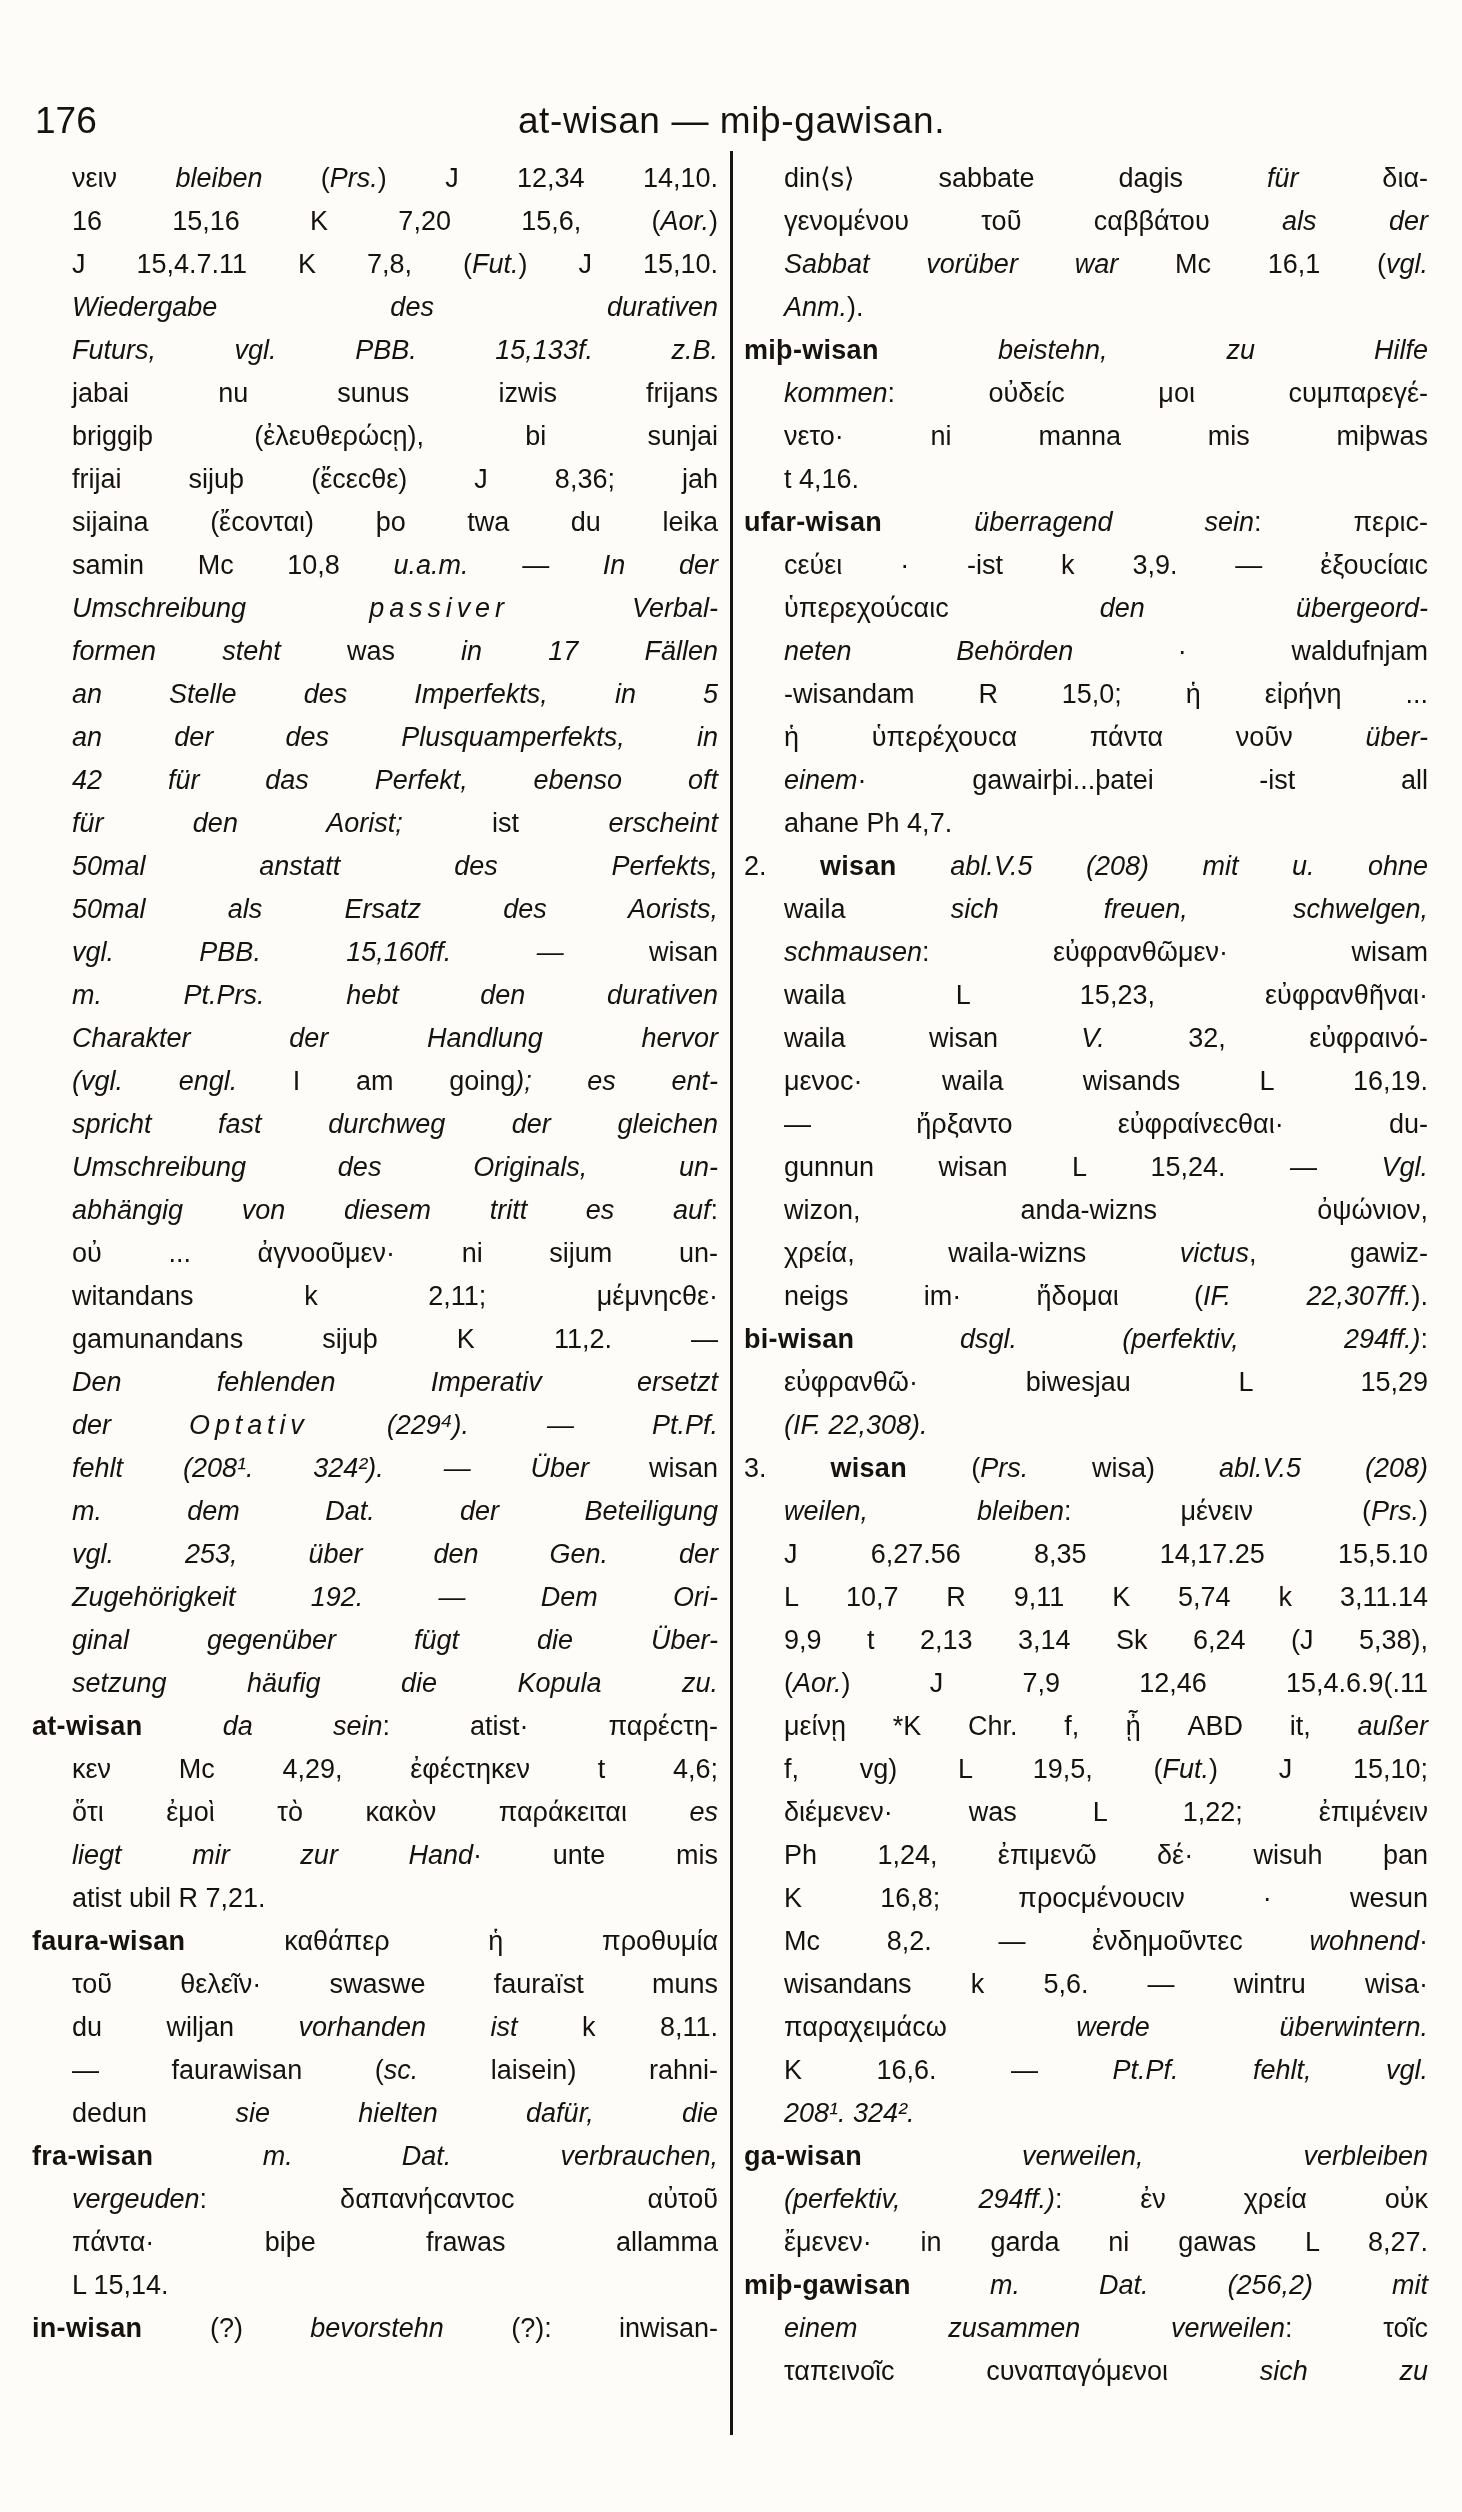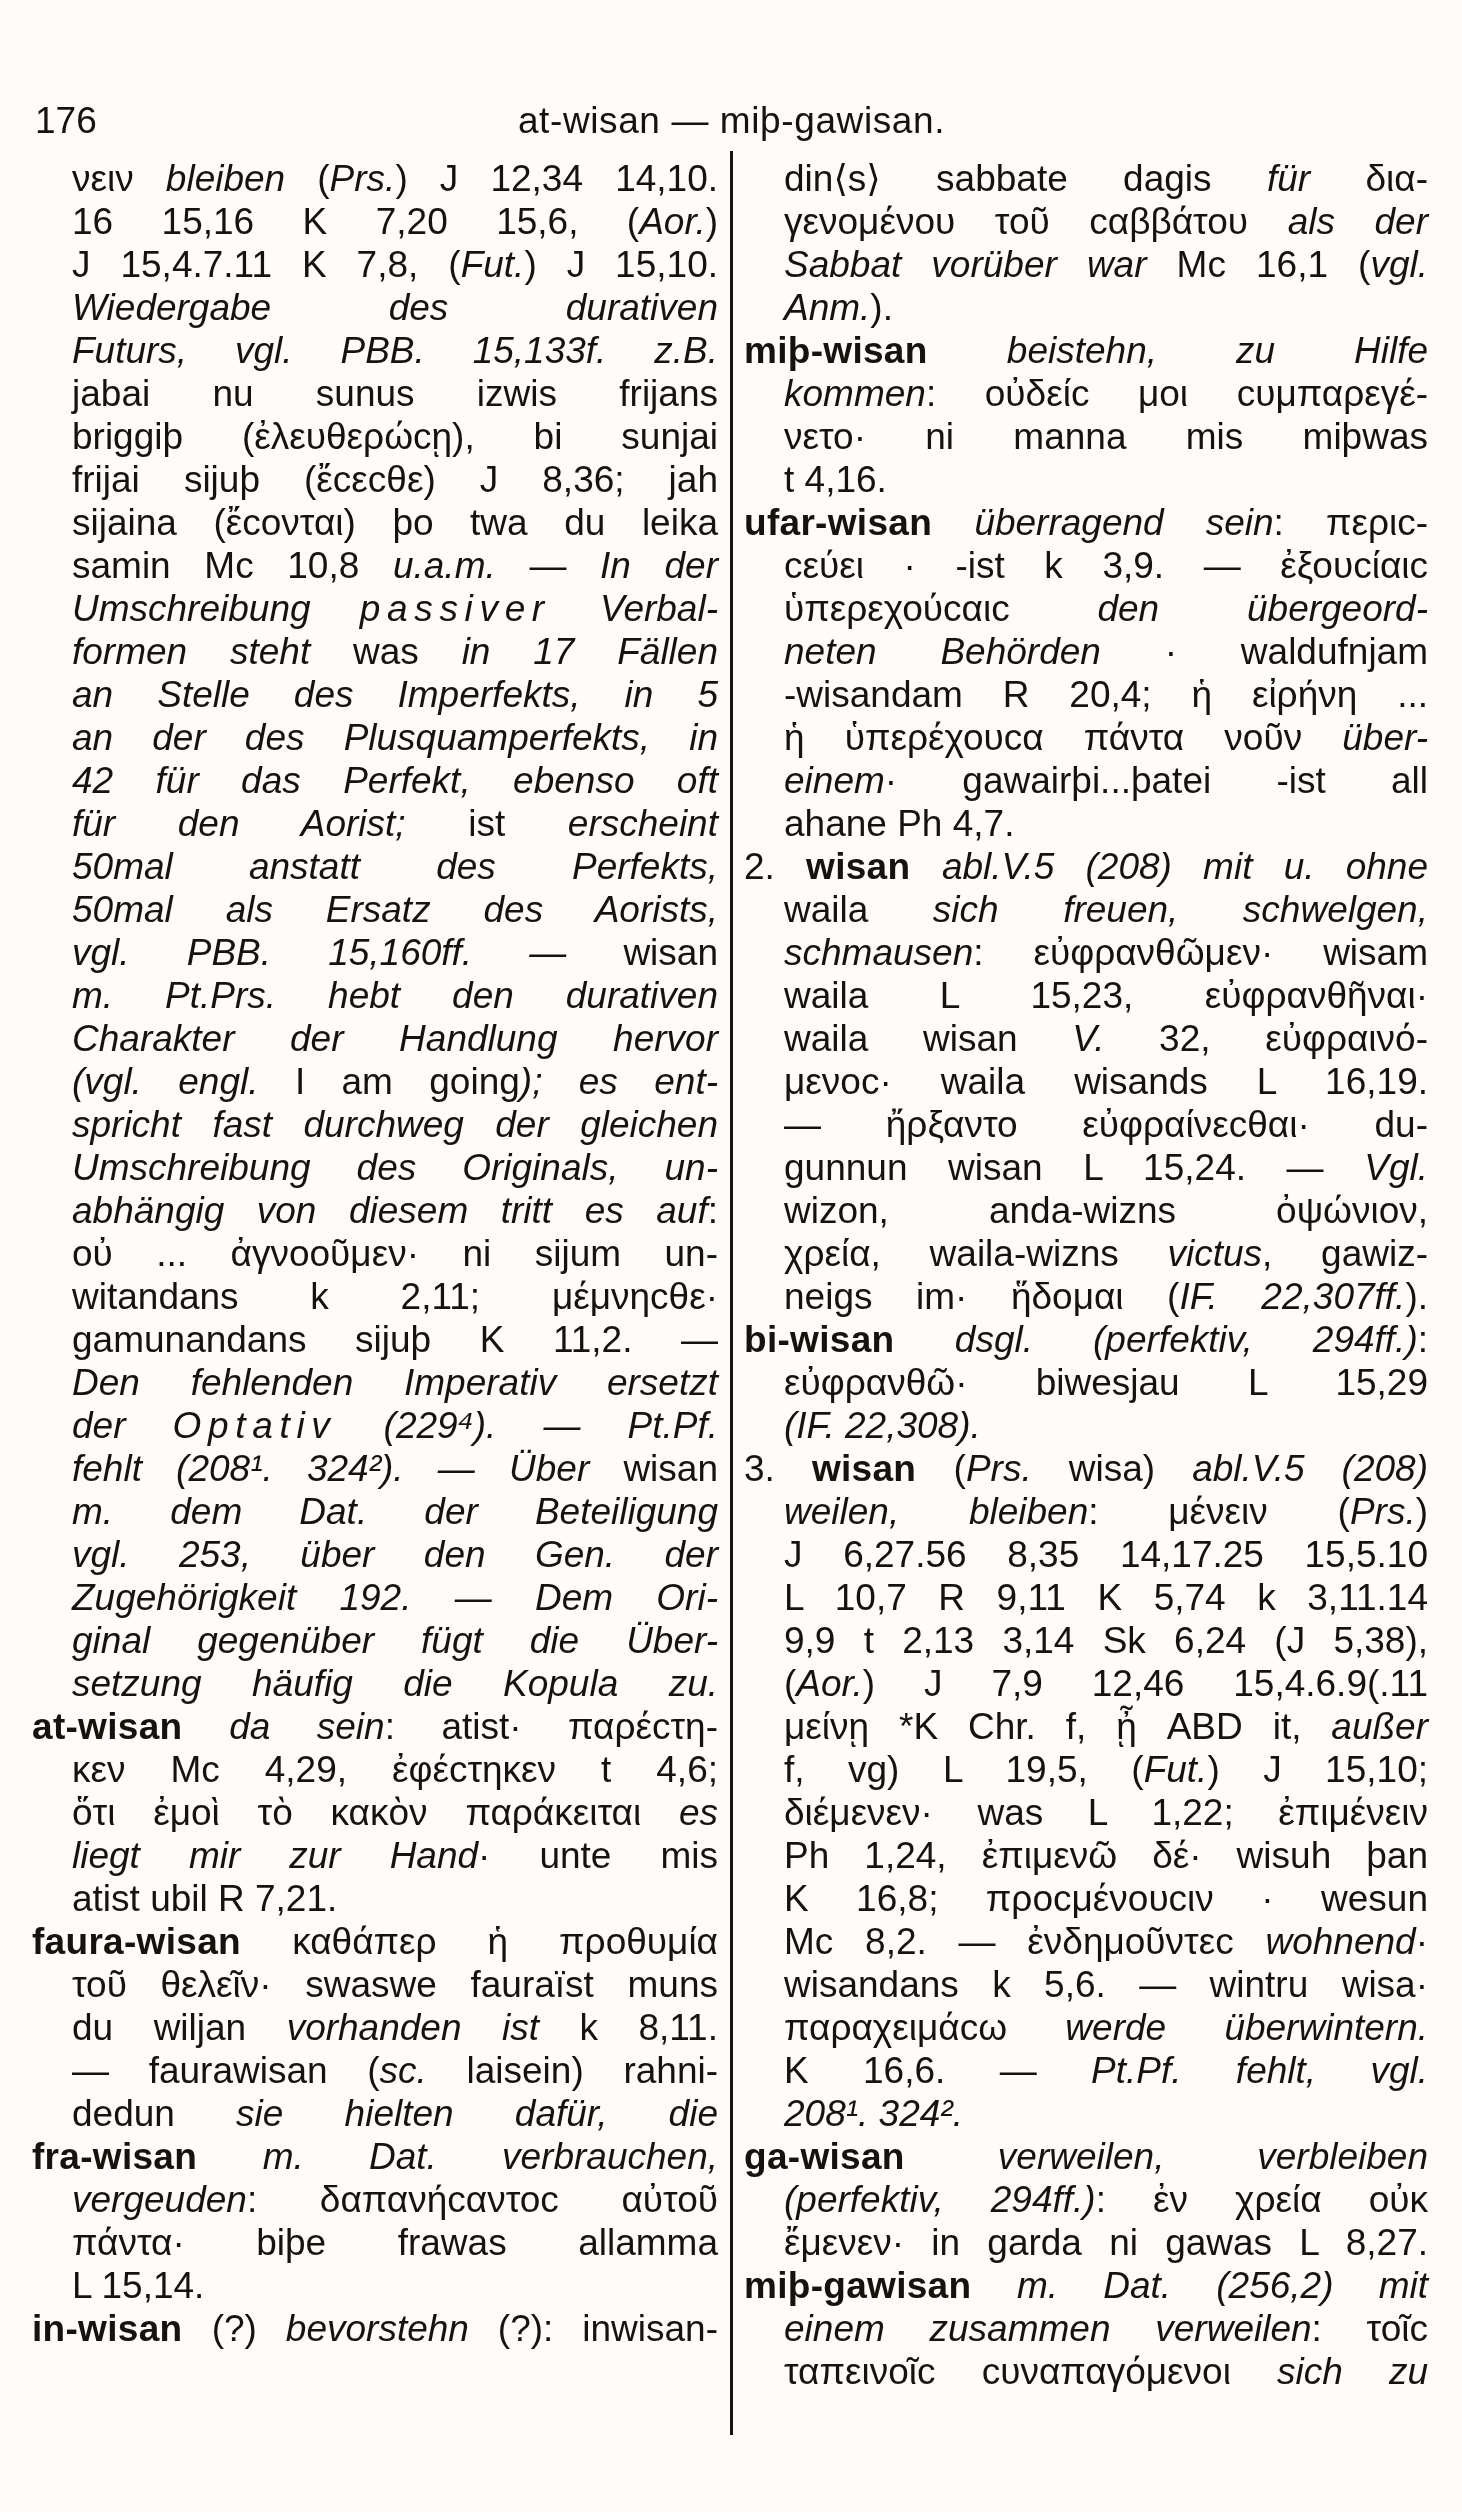--- a/index.html
+++ b/index.html
@@ -16,21 +16,21 @@
     font-size:37px;line-height:1;
   }
   .runhead{
     position:absolute;left:0;right:0;top:102px;
     text-align:center;
     font-size:37px;line-height:1;
     letter-spacing:0.6px;
   }
   .col{
     position:absolute;top:157px;
-    font-size:37px;line-height:43px;
+    font-size:27px;line-height:43px;
   }
   .col-left{left:32px;width:686px;}
   .col-right{left:744px;width:684px;}
   .divider{
     position:absolute;
     left:730px;top:151px;
     width:2.5px;height:2284px;
     background:#17130e;
   }
   .line{
@@ -111,21 +111,21 @@
       <div class="line cont"><span class="it">Sabbat vorüber war </span><span>Mc 16,1 (</span><span class="it">vgl.</span></div>
       <div class="line cont short"><span class="it">Anm.</span><span>).</span></div>
       <div class="line head"><span class="bw">miþ-wisan </span><span class="it">beistehn, zu Hilfe</span></div>
       <div class="line cont"><span class="it">kommen</span><span>: οὐδείϲ μοι ϲυμπαρεγέ-</span></div>
       <div class="line cont"><span>νετο· ni manna mis miþwas</span></div>
       <div class="line cont short"><span>t 4,16.</span></div>
       <div class="line head"><span class="bw">ufar-wisan </span><span class="it">überragend sein</span><span>: περιϲ-</span></div>
       <div class="line cont"><span>ϲεύει · -ist k 3,9. — ἐξουϲίαιϲ</span></div>
       <div class="line cont"><span>ὑπερεχούϲαιϲ </span><span class="it">den übergeord-</span></div>
       <div class="line cont"><span class="it">neten Behörden</span><span> · waldufnjam</span></div>
-      <div class="line cont"><span>-wisandam R 20,4; ἡ εἰρήνη ...</span></div>
+      <div class="line cont"><span>-wisandam R 15,0; ἡ εἰρήνη ...</span></div>
       <div class="line cont"><span>ἡ ὑπερέχουϲα πάντα νοῦν </span><span class="it">über-</span></div>
       <div class="line cont"><span class="it">einem</span><span>· gawairþi...þatei -ist all</span></div>
       <div class="line cont short"><span>ahane Ph 4,7.</span></div>
       <div class="line head"><span>2. </span><span class="bw">wisan </span><span class="it">abl.V.5 (208) mit u. ohne</span></div>
       <div class="line cont"><span>waila </span><span class="it">sich freuen, schwelgen,</span></div>
       <div class="line cont"><span class="it">schmausen</span><span>: εὐφρανθῶμεν· wisam</span></div>
       <div class="line cont"><span>waila L 15,23, εὐφρανθῆναι·</span></div>
       <div class="line cont"><span>waila wisan </span><span class="it">V.</span><span> 32, εὐφραινό-</span></div>
       <div class="line cont"><span>μενοϲ· waila wisands L 16,19.</span></div>
       <div class="line cont"><span>— ἤρξαντο εὐφραίνεϲθαι· du-</span></div>

